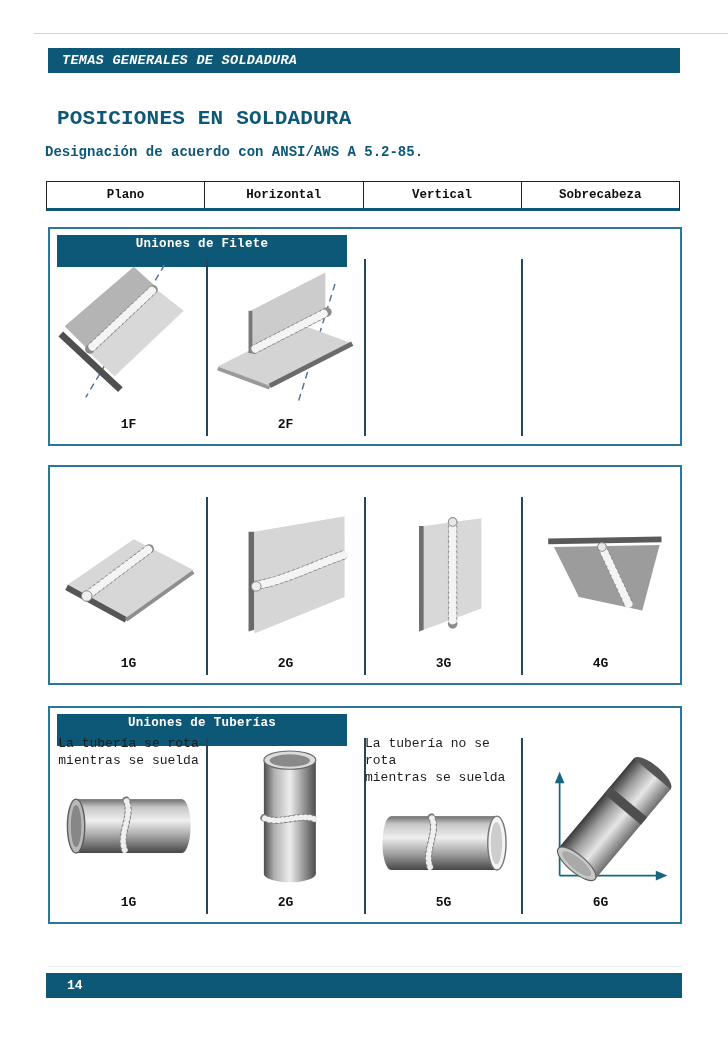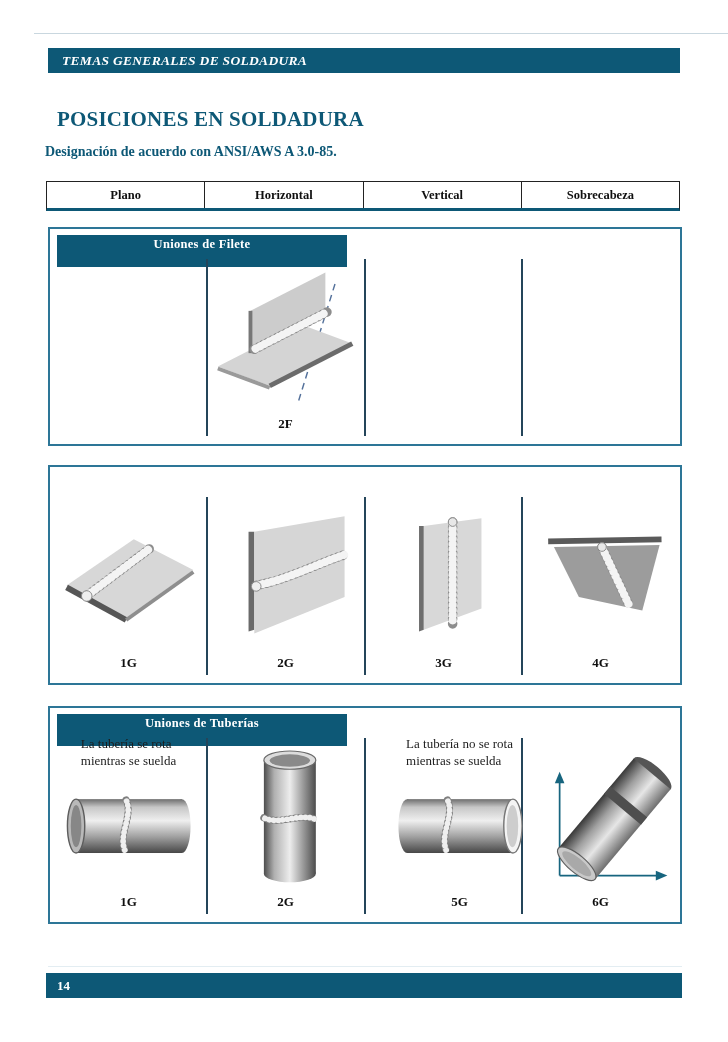--- a/index.html
+++ b/index.html
@@ -1,17 +1,17 @@
 <!DOCTYPE html>
 <html><head>
 <meta charset="utf-8">
 <style>
   html,body{margin:0;padding:0;background:#ffffff;}
   .page{position:relative;width:728px;height:1042px;background:#ffffff;overflow:hidden;
-        font-family:Liberation Serif, serif;}
+        font-family:Liberation Mono, monospace;}
   .hairline-top{position:absolute;left:34px;top:33px;width:694px;height:1px;background:#c9d7df;}
   .hairline-footer{position:absolute;left:48px;top:966px;width:634px;height:1px;background:#e3edf2;}
 
   .band{position:absolute;left:48px;top:48px;width:632px;height:25px;background:#0d5876;
         color:#ffffff;font-weight:bold;font-style:italic;font-size:13.5px;line-height:25px;
         padding-left:14px;letter-spacing:.3px;box-sizing:border-box;}
 
   .page-title{position:absolute;left:45px;top:95px;margin:12px;color:#0d5876;
         font-size:21px;font-weight:bold;letter-spacing:.2px;}
   .page-subtitle{position:absolute;left:45px;top:144px;color:#0d5876;
@@ -28,21 +28,21 @@
   .box-title{position:absolute;left:7px;top:6px;width:290px;height:32px;background:#0d5876;
         color:#ffffff;font-size:12.5px;font-weight:bold;line-height:19px;text-align:center;
         letter-spacing:.3px;}
   .vdiv{position:absolute;top:30px;bottom:8px;width:2px;background:#24455a;}
   .col{position:absolute;top:26px;bottom:6px;width:157px;display:flex;flex-direction:column;
         align-items:center;}
   .col-label{margin-top:auto;padding-bottom:6px;font-size:13px;font-weight:bold;color:#0f0f0f;}
   .pipe-caption{margin-top:2px;font-size:13px;color:#1c1c1c;text-align:left;line-height:1.3;}
 
   .footer-bar{position:absolute;left:46px;top:973px;width:636px;height:25px;background:#0d5876;
-        color:#ffffff;font-size:13px;font-weight:bold;line-height:25px;padding-left:11px;
+        color:#ffffff;font-size:13px;font-weight:bold;line-height:25px;padding-left:21px;
         box-sizing:border-box;}
 
   
   .bd1{fill:none;stroke:#8d8d8d;stroke-width:10;stroke-dasharray:.1 5.2;stroke-linecap:round;}
   .bd2{fill:none;stroke:#f4f4f4;stroke-width:8.5;stroke-dasharray:.1 5.2;stroke-linecap:round;stroke-dashoffset:-1.5;}
   .bp1{fill:none;stroke:#7f7f7f;stroke-width:7.5;stroke-dasharray:.1 4.6;stroke-linecap:round;}
   .bp2{fill:none;stroke:#efefef;stroke-width:6;stroke-dasharray:.1 4.6;stroke-linecap:round;stroke-dashoffset:-1.2;}
   .dash{fill:none;stroke:#54719b;stroke-width:1.5;stroke-dasharray:7 5;}
   .axis{fill:none;stroke:#17657f;stroke-width:1.8;}
 </style>
@@ -51,35 +51,46 @@
 
 <div class="page">
 
   <div class="hairline-top"></div>
 
   <div class="band">
     <span>TEMAS GENERALES DE SOLDADURA</span>
   </div>
 
   <h1 class="page-title">POSICIONES EN SOLDADURA</h1>
-  <div class="page-subtitle">Designación de acuerdo con ANSI/AWS A 3.0-85.</div>
+  <div class="page-subtitle">Designación de acuerdo con ANSI/AWS A 5.2-85.</div>
 
   <div class="pos-table">
     <div class="pos-cell">Plano</div>
     <div class="pos-cell">Horizontal</div>
     <div class="pos-cell">Vertical</div>
     <div class="pos-cell">Sobrecabeza</div>
   </div>
 
   <div class="box" style="top:227px;height:219px;">
     <div class="box-title">Uniones de Filete</div>
     <div class="vdiv" style="left:156px;"></div>
     <div class="vdiv" style="left:314px;"></div>
     <div class="vdiv" style="left:471px;"></div>
 
+    <div class="col" style="left:0;">
+      <svg width="152" height="146" viewBox="0 0 158 152" style="margin-top:4px;">
+        <path class="dash" d="M116,6 L34,144"></path>
+        <polygon points="12,70 84,8 108,30 36,94" fill="#b4b4b4"></polygon>
+        <polygon points="36,96 108,32 136,54 64,122" fill="#d8d8d8"></polygon>
+        <path d="M8,78 L70,136" stroke="#4f4f4f" stroke-width="7" fill="none"></path>
+        <path class="bd1" d="M104,32 L38,94"></path>
+        <path class="bd2" d="M104,32 L38,94"></path>
+      </svg>
+      <div class="col-label">1F</div>
+    </div>
 
     <div class="col" style="left:157px;">
       <svg width="152" height="146" viewBox="0 0 158 152" style="margin-top:4px;">
         <path class="dash" d="M130,26 L92,148"></path>
         <polygon points="8,112 94,68 148,88 62,132" fill="#d4d4d4"></polygon>
         <path d="M62,132 L148,88" stroke="#6b6b6b" stroke-width="5" fill="none"></path>
         <path d="M8,114 L62,134" stroke="#9a9a9a" stroke-width="4" fill="none"></path>
         <polygon points="42,96 120,56 120,14 42,54" fill="#cccccc"></polygon>
         <path d="M42,54 L42,98" stroke="#777777" stroke-width="4" fill="none"></path>
         <path class="bd1" d="M46,94 L122,55"></path>
@@ -187,21 +198,21 @@
         <ellipse cx="83" cy="136" rx="27" ry="9" fill="url(#pg2)"></ellipse>
         <rect x="56" y="18" width="54" height="118" fill="url(#pg2)"></rect>
         <ellipse cx="83" cy="18" rx="27" ry="9.5" fill="#dcdcdc" stroke="#6a6a6a" stroke-width="1.2"></ellipse>
         <ellipse cx="83" cy="18.5" rx="21" ry="6.5" fill="#8a8a8a"></ellipse>
         <path class="bp1" d="M56,78 C 72,86 96,72 110,80"></path>
         <path class="bp2" d="M56,78 C 72,86 96,72 110,80"></path>
       </svg>
       <div class="col-label">2G</div>
     </div>
 
-    <div class="col" style="left:315px;padding-left:16px;">
+    <div class="col" style="left:315px;">
       <div class="pipe-caption">
         <span>La tubería no se rota</span><br>
         <span>mientras se suelda</span>
       </div>
       <svg width="152" height="100" viewBox="0 0 158 100" style="margin-top:8px;">
         <defs>
           <linearGradient id="pg5" x1="0" y1="0" x2="0" y2="1">
             <stop offset="0" stop-color="#6e6e6e"></stop>
               <stop offset="0.15" stop-color="#c7c7c7"></stop>
             <stop offset="0.4" stop-color="#efefef"></stop>

